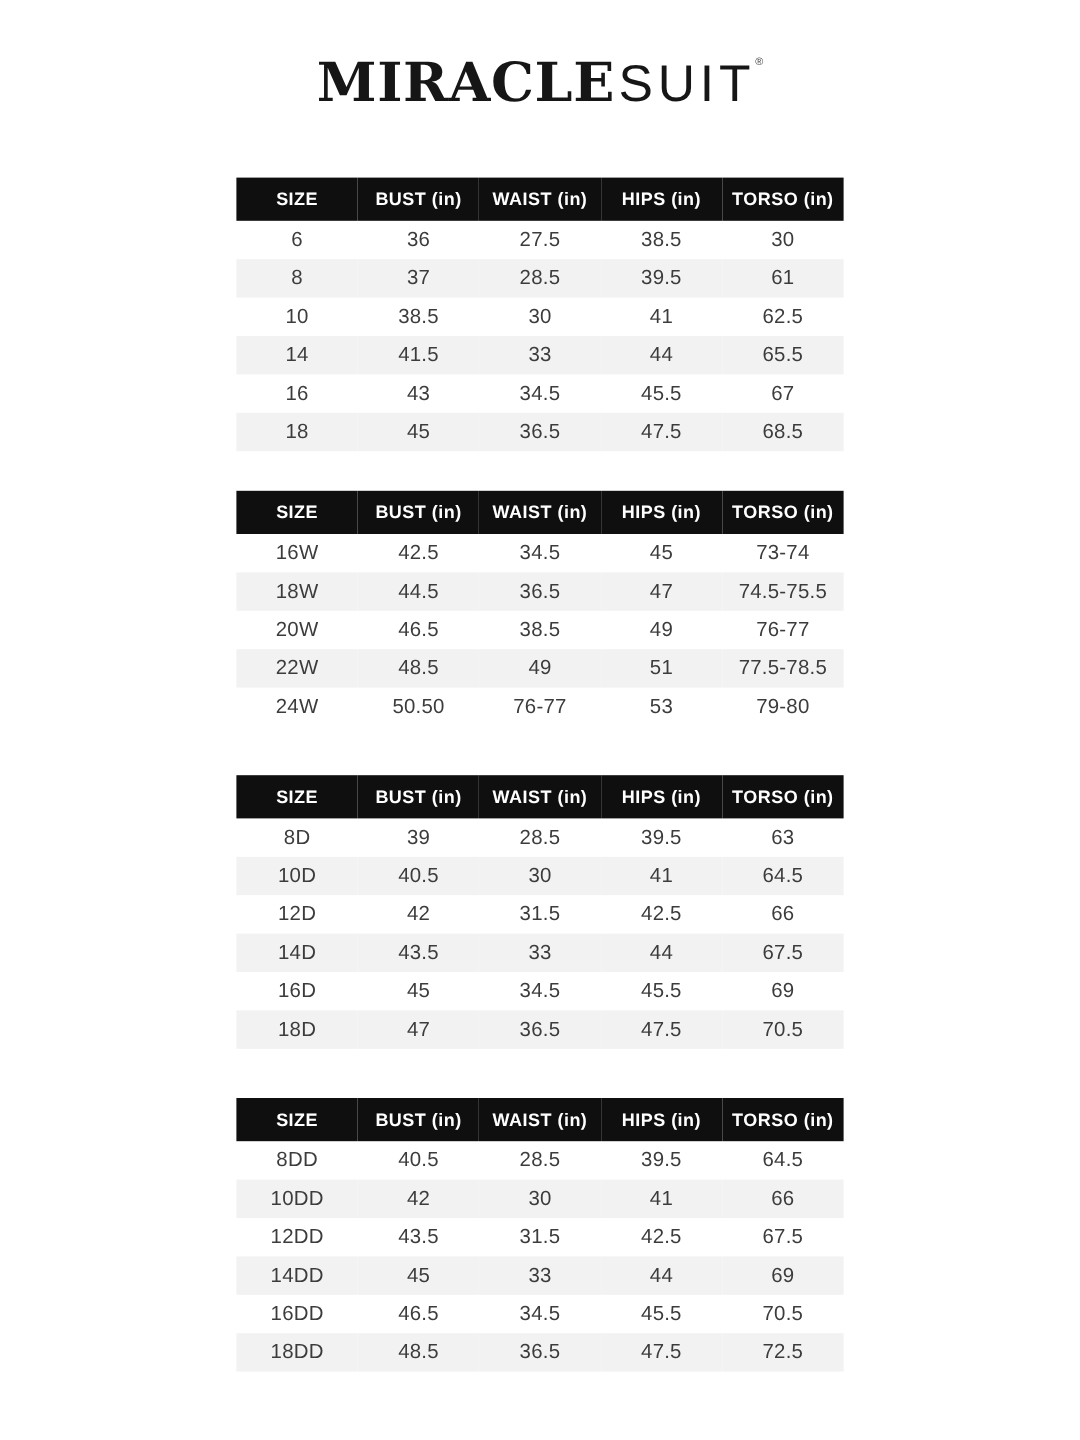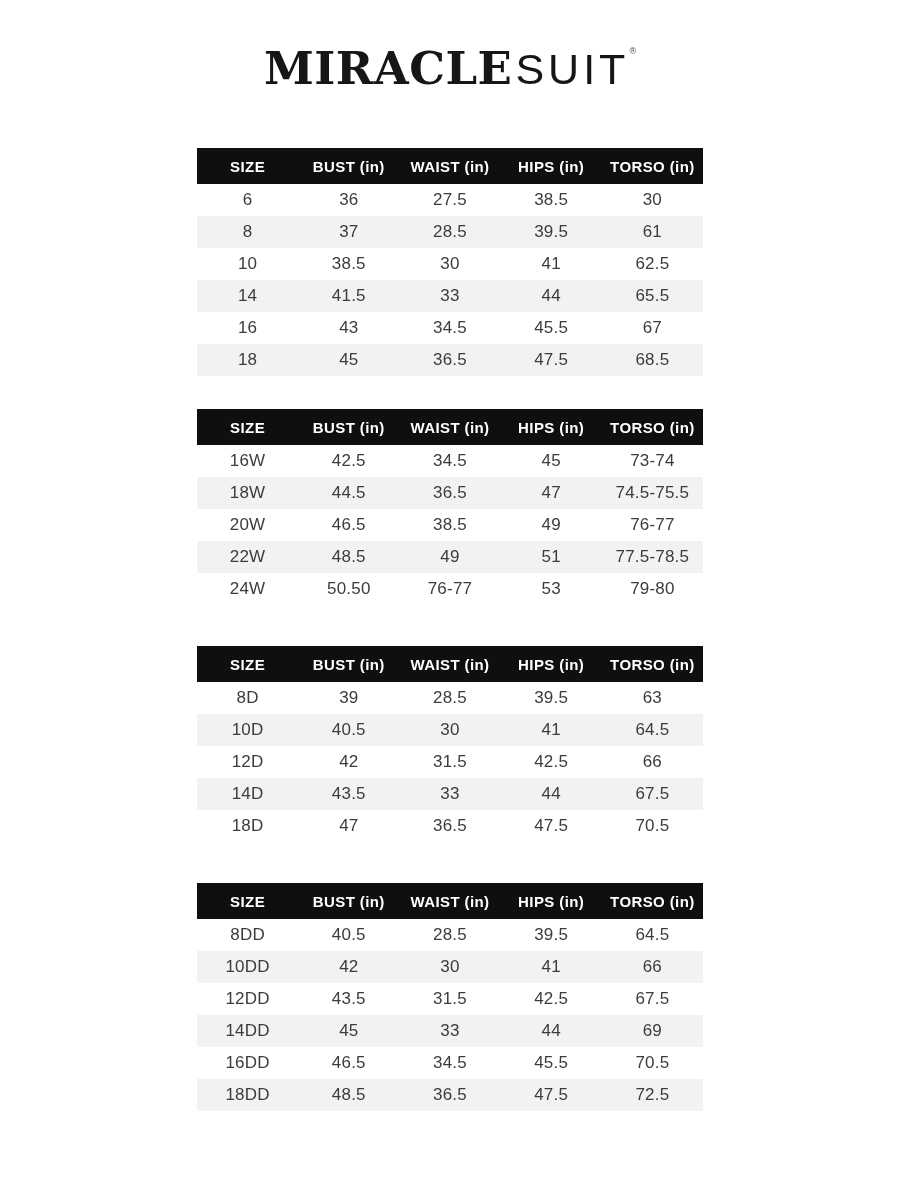--- a/index.html
+++ b/index.html
@@ -215,20 +215,27 @@
         <td>66</td>
       </tr>
       <tr>
         <td>14D</td>
         <td>43.5</td>
         <td>33</td>
         <td>44</td>
         <td>67.5</td>
       </tr>
       <tr>
+        <td>16D</td>
+        <td>45</td>
+        <td>34.5</td>
+        <td>45.5</td>
+        <td>69</td>
+      </tr>
+      <tr>
         <td>18D</td>
         <td>47</td>
         <td>36.5</td>
         <td>47.5</td>
         <td>70.5</td>
       </tr>
     </tbody>
 </table>
 
 <table class="size-table" id="t4">

